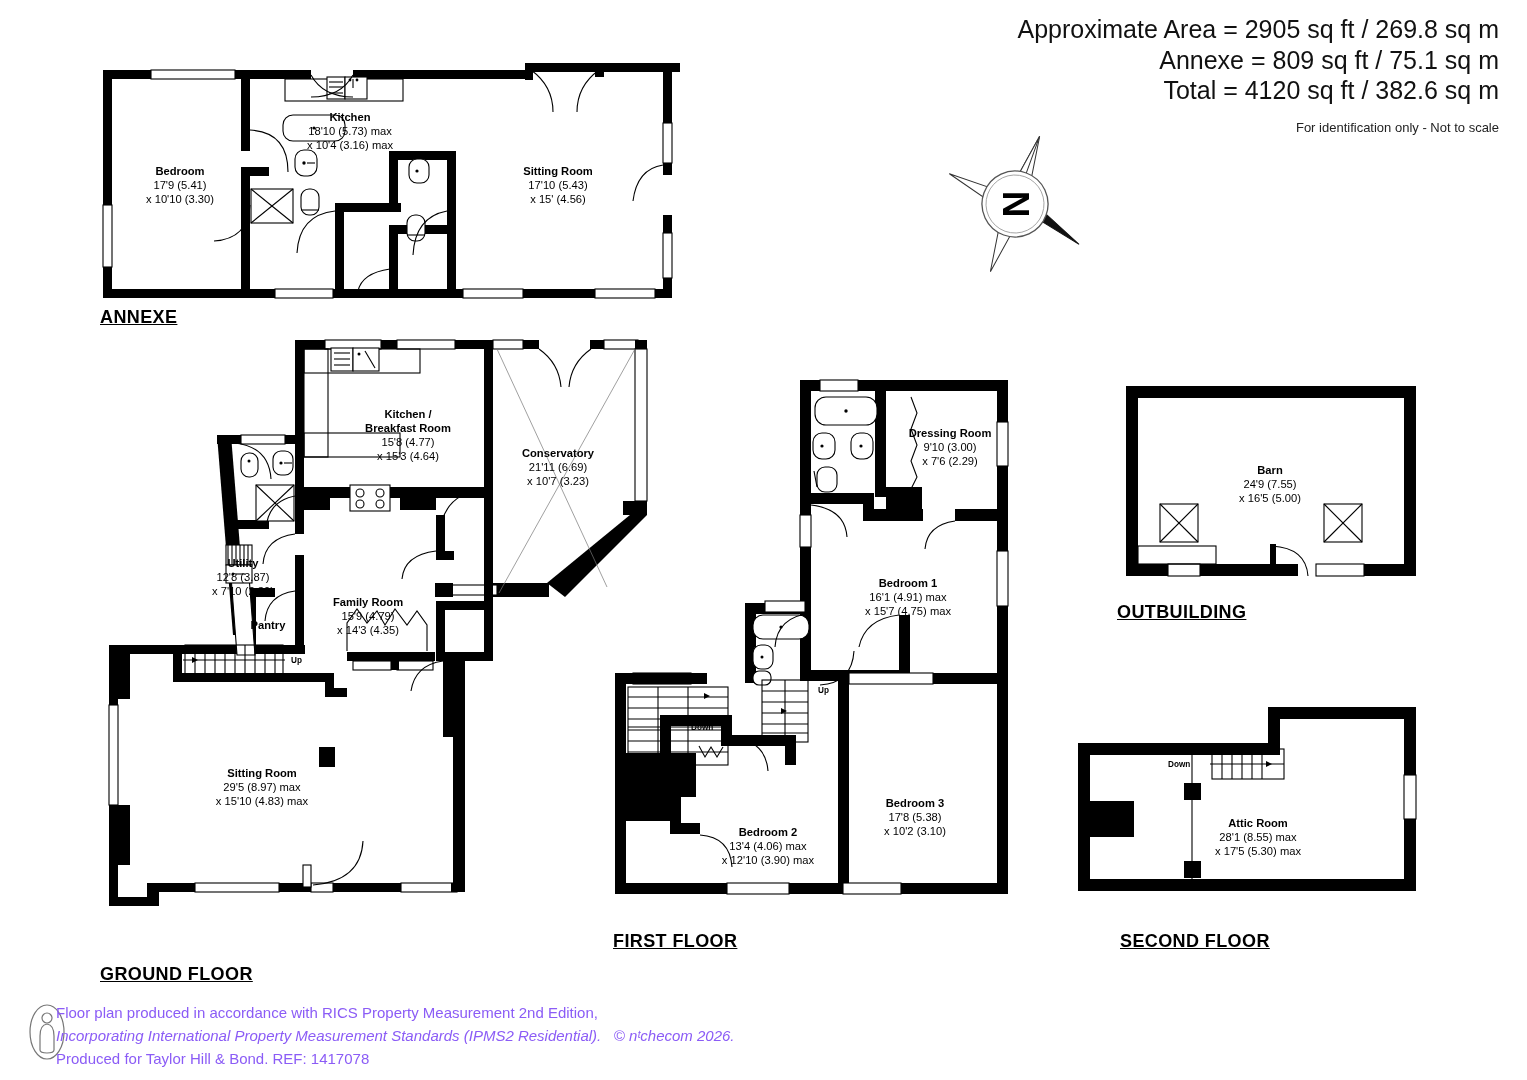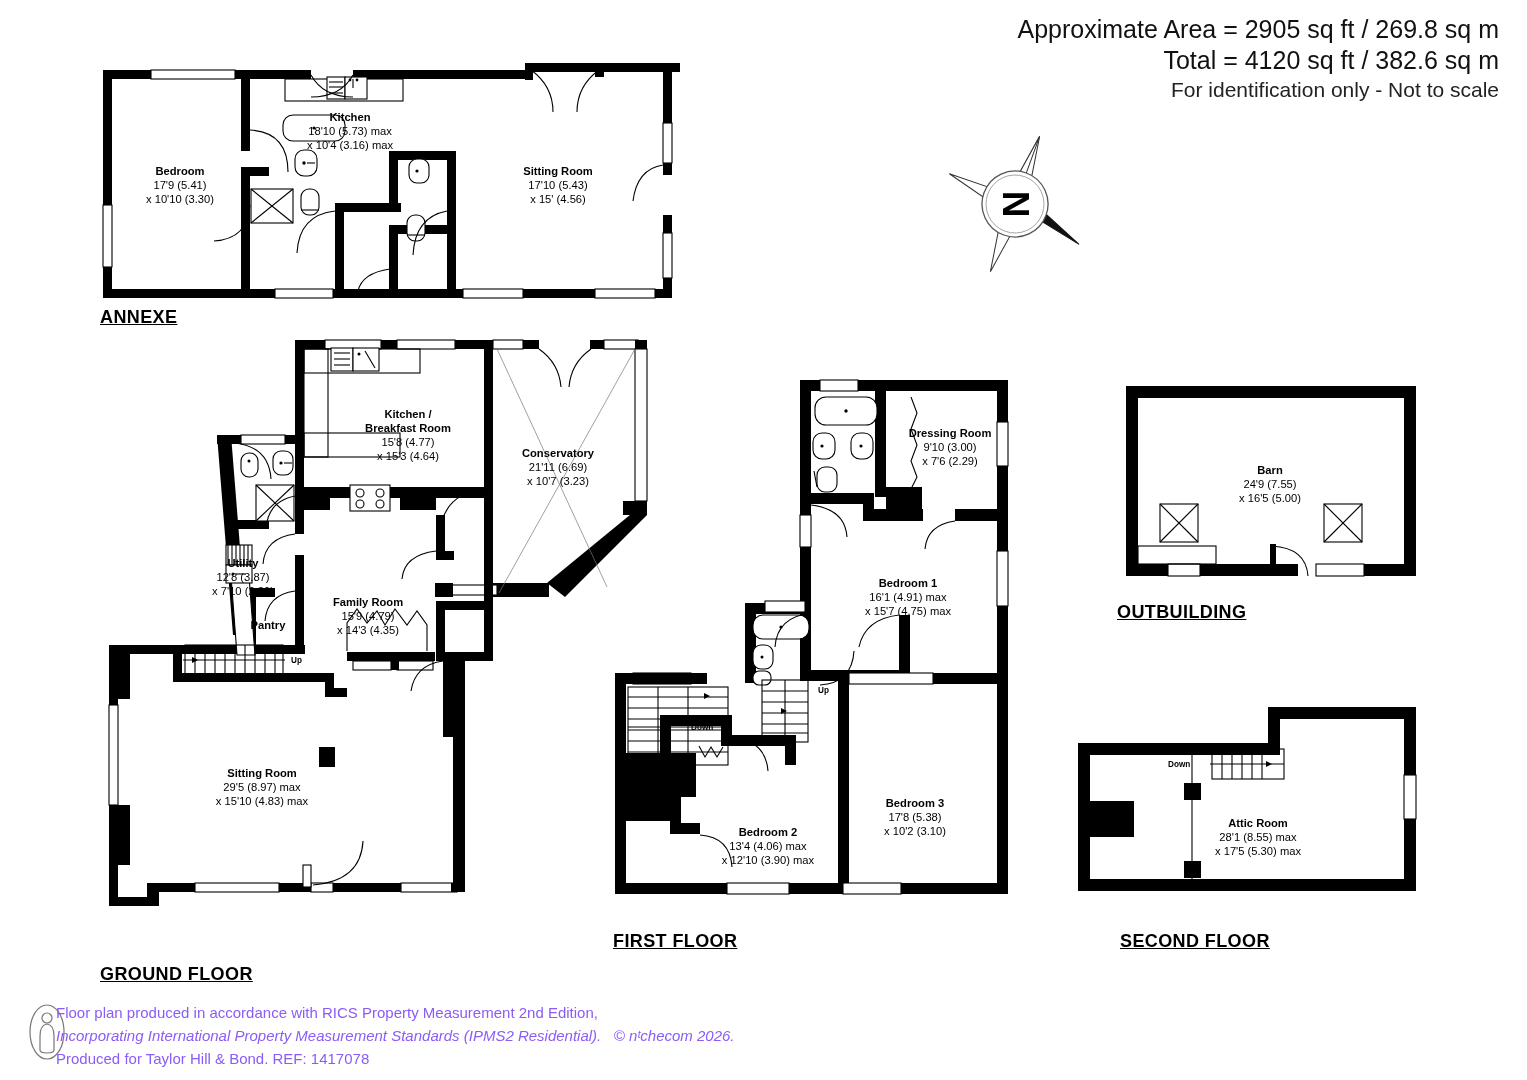--- a/index.html
+++ b/index.html
@@ -1,41 +1,42 @@
 <!DOCTYPE html>
 <html><head>
 <meta charset="utf-8">
 <style>
   html,body{margin:0;padding:0;background:#fff;}
   body{width:1527px;height:1080px;position:relative;font-family:"Liberation Sans",sans-serif;color:#000;overflow:hidden;}
   .stage{position:absolute;left:0;top:0;width:1527px;height:1080px;}
   svg{display:block;}
   .hdr{position:absolute;right:28px;top:14px;text-align:right;line-height:1.22;}
   .hdr div{font-size:25px;color:#111;white-space:nowrap;}
-  .hdr .small{font-size:21px;margin-top:2px;color:#222;}
+  .hdr .small{font-size:13px;margin-top:14px;color:#222;}
   .floorlabel{position:absolute;font-size:18px;font-weight:bold;letter-spacing:.4px;text-decoration:underline;}
   .foot{position:absolute;left:56px;top:1002px;font-size:15px;line-height:1.52;color:#8b5cf6;}
   .foot span{white-space:pre;font-style:italic;}
   .footicon{position:absolute;left:28px;top:1003px;}
   .rlab{font-family:"Liberation Sans",sans-serif;font-weight:bold;font-size:11.2px;text-anchor:middle;}
   .rdim{font-family:"Liberation Sans",sans-serif;font-size:11.2px;text-anchor:middle;}
   .tiny{font-family:"Liberation Sans",sans-serif;font-weight:bold;font-size:8.2px;}
   .w{fill:#000;}
   .thin{fill:none;stroke:#000;stroke-width:1.1;}
   .thin2{fill:#fff;stroke:#000;stroke-width:1.1;}
   .arc{fill:none;stroke:#000;stroke-width:1.1;}
   .glz{fill:none;stroke:#777;stroke-width:0.7;}
 </style>
 </head>
 <body>
 
 <div class="stage">
 
   <div class="hdr">
     <div>Approximate Area = 2905 sq ft / 269.8 sq m</div>
+    <div>Annexe = 809 sq ft / 75.1 sq m</div>
     <div>Total = 4120 sq ft / 382.6 sq m</div>
     <div class="small">For identification only - Not to scale</div>
   </div>
 
   <svg style="position:absolute;left:940px;top:130px;" width="150" height="148">
     <g transform="translate(75,74) rotate(20)">
       <polygon points="0,-72 9,-14 0,0 -9,-14" fill="#fff" stroke="#333" stroke-width="1"></polygon>
       <polygon points="0,-72 -9,-14 0,0" fill="#fff" stroke="#333" stroke-width="1"></polygon>
       <polygon points="0,72 9,14 0,0 -9,14" fill="#fff" stroke="#333" stroke-width="1"></polygon>
       <polygon points="-72,-6 -14,-7 0,0 -14,9" fill="#fff" stroke="#333" stroke-width="1"></polygon>

